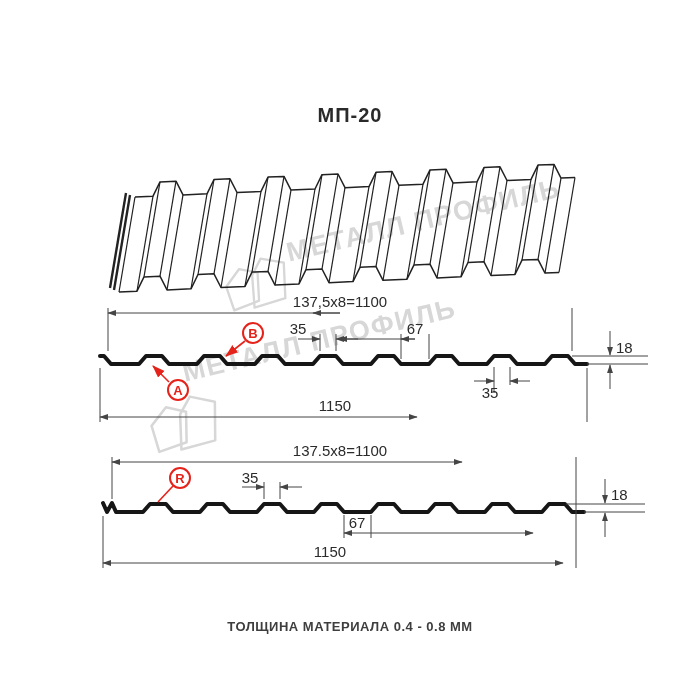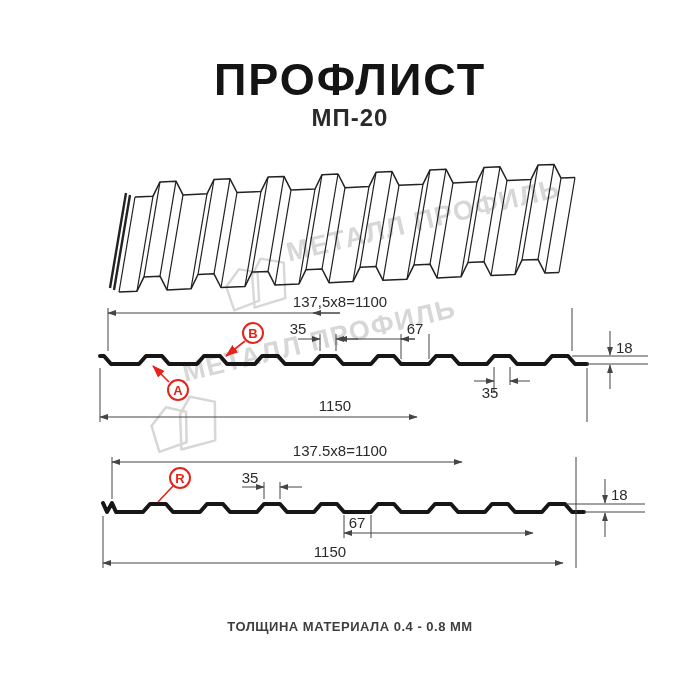--- a/index.html
+++ b/index.html
@@ -1,21 +1,21 @@
 <!DOCTYPE html>
 <html><head>
 <meta charset="utf-8">
 <style>
   html,body{margin:0;padding:0;background:#fff;}
   .page{position:relative;width:700px;height:700px;background:#ffffff;overflow:hidden;
         font-family:"Liberation Sans",sans-serif;}
   .title{position:absolute;left:0;right:0;top:54px;text-align:center;
          font-size:45px;font-weight:800;letter-spacing:2px;color:#141414;z-index:3;}
   .subtitle{position:absolute;left:0;right:0;top:104px;text-align:center;
-         font-size:24px;font-weight:600;letter-spacing:1px;color:#2a2a2a;z-index:3;}
+         font-size:20px;font-weight:600;letter-spacing:1px;color:#2a2a2a;z-index:3;}
   .footer{position:absolute;left:0;right:0;top:619px;text-align:center;
          font-size:13px;font-weight:600;letter-spacing:.5px;color:#3e3e3e;z-index:3;}
   .wm-text{position:absolute;white-space:nowrap;font-weight:700;font-size:27px;
          letter-spacing:1.5px;color:#d7d7d7;z-index:1;transform-origin:0 50%;}
   .wm1-text{left:287px;top:238px;transform:rotate(-13.5deg);}
   .wm2-text{left:183px;top:358px;transform:rotate(-13.5deg);}
   .wm-logo{position:absolute;z-index:1;}
   .wm1-logo{left:222px;top:258px;transform:rotate(-12deg);}
   .wm2-logo{left:147px;top:394px;transform:rotate(-10deg);}
   #art{position:absolute;left:0;top:0;z-index:2;}
@@ -25,21 +25,20 @@
   .prof{stroke:#161616;stroke-width:4;fill:none;stroke-linejoin:round;stroke-linecap:round;}
   .sheet{stroke:#222222;fill:none;stroke-linejoin:round;}
   .red{stroke:#e5231b;stroke-width:1.6;fill:none;}
   .redc{stroke:#e5231b;stroke-width:2;fill:#ffffff;}
 </style>
 </head>
 <body>
 
 <div class="page">
 
-  <div class="title">ПРОФЛИСТ</div>
   <div class="subtitle">МП-20</div>
 
   <div class="wm-text wm1-text">МЕТАЛЛ ПРОФИЛЬ</div>
   <svg class="wm-logo wm1-logo" width="70" height="52" viewBox="0 0 96 70">
     <path d="M6 30 L28 10 L52 20 L46 58 L10 64 Z" fill="none" stroke="#d7d7d7" stroke-width="3.2" stroke-linejoin="round"></path>
     <path d="M44 22 L60 2 L90 14 L82 62 L38 66 Z" fill="none" stroke="#d7d7d7" stroke-width="3.2" stroke-linejoin="round"></path>
   </svg>
 
   <div class="wm-text wm2-text">МЕТАЛЛ ПРОФИЛЬ</div>
   <svg class="wm-logo wm2-logo" width="76" height="60" viewBox="0 0 96 70">

